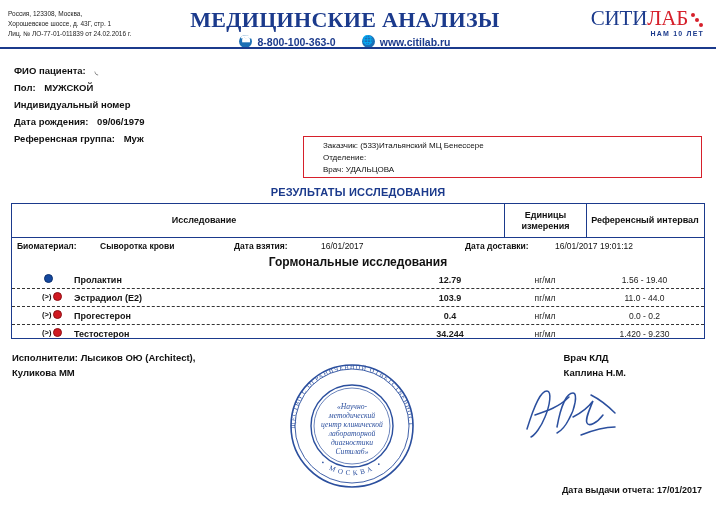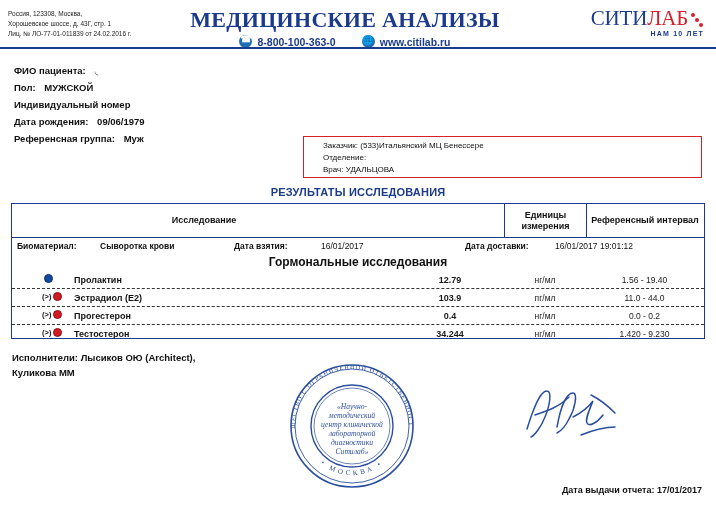--- a/index.html
+++ b/index.html
@@ -461,20 +461,24 @@
       <span class="units">нг/мл</span>
       <span class="ref">1.420 - 9.230</span>
     </div>
   </div>
 
   <div class="performers">
     <div>Исполнители: Лысиков ОЮ (Architect),</div>
     <div>Куликова ММ</div>
   </div>
 
+  <div class="doctor">
+    <div>Врач КЛД</div>
+    <div>Каплина Н.М.</div>
+  </div>
 
   <div class="stamp">
     <svg width="150" height="150" viewBox="0 0 150 150" aria-hidden="true">
       <defs>
         <path id="arcTop" d="M 18,75 A 57,57 0 0 1 132,75"></path>
         <path id="arcBottom" d="M 26,75 A 49,49 0 0 0 124,75"></path>
       </defs>
       <circle cx="75" cy="75" r="61" fill="none" stroke="#2b4f9e" stroke-width="1.6"></circle>
       <circle cx="75" cy="75" r="57" fill="none" stroke="#2b4f9e" stroke-width="0.9"></circle>
       <circle cx="75" cy="75" r="41" fill="none" stroke="#2b4f9e" stroke-width="1.4"></circle>

